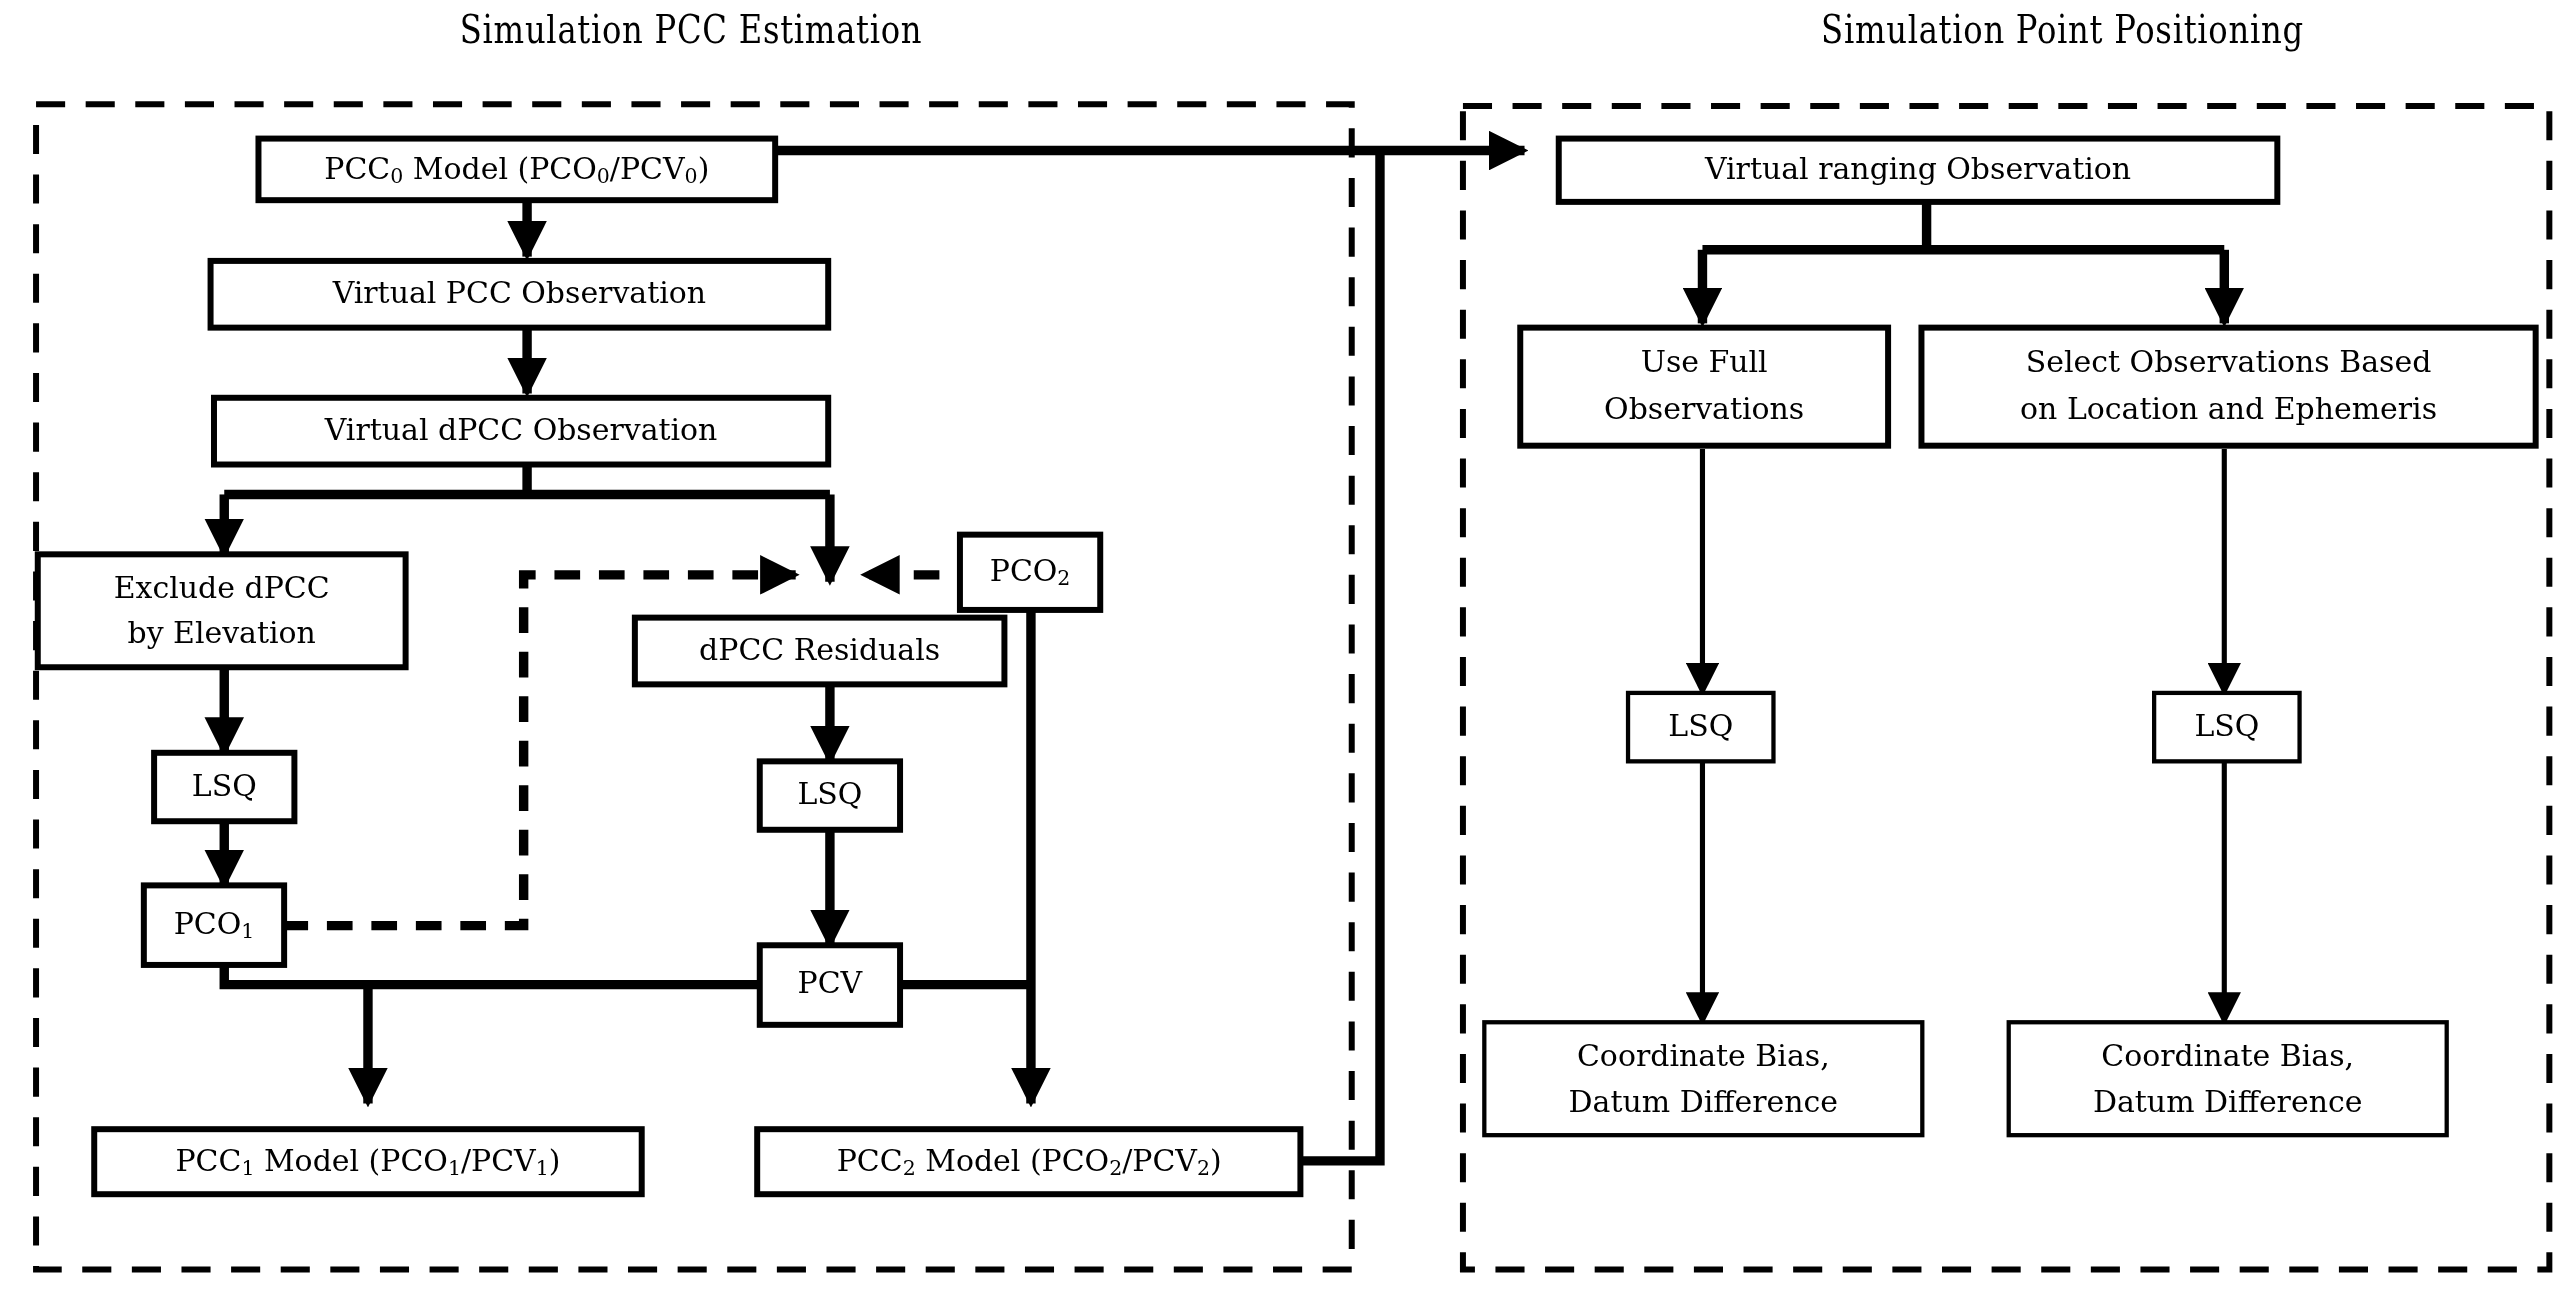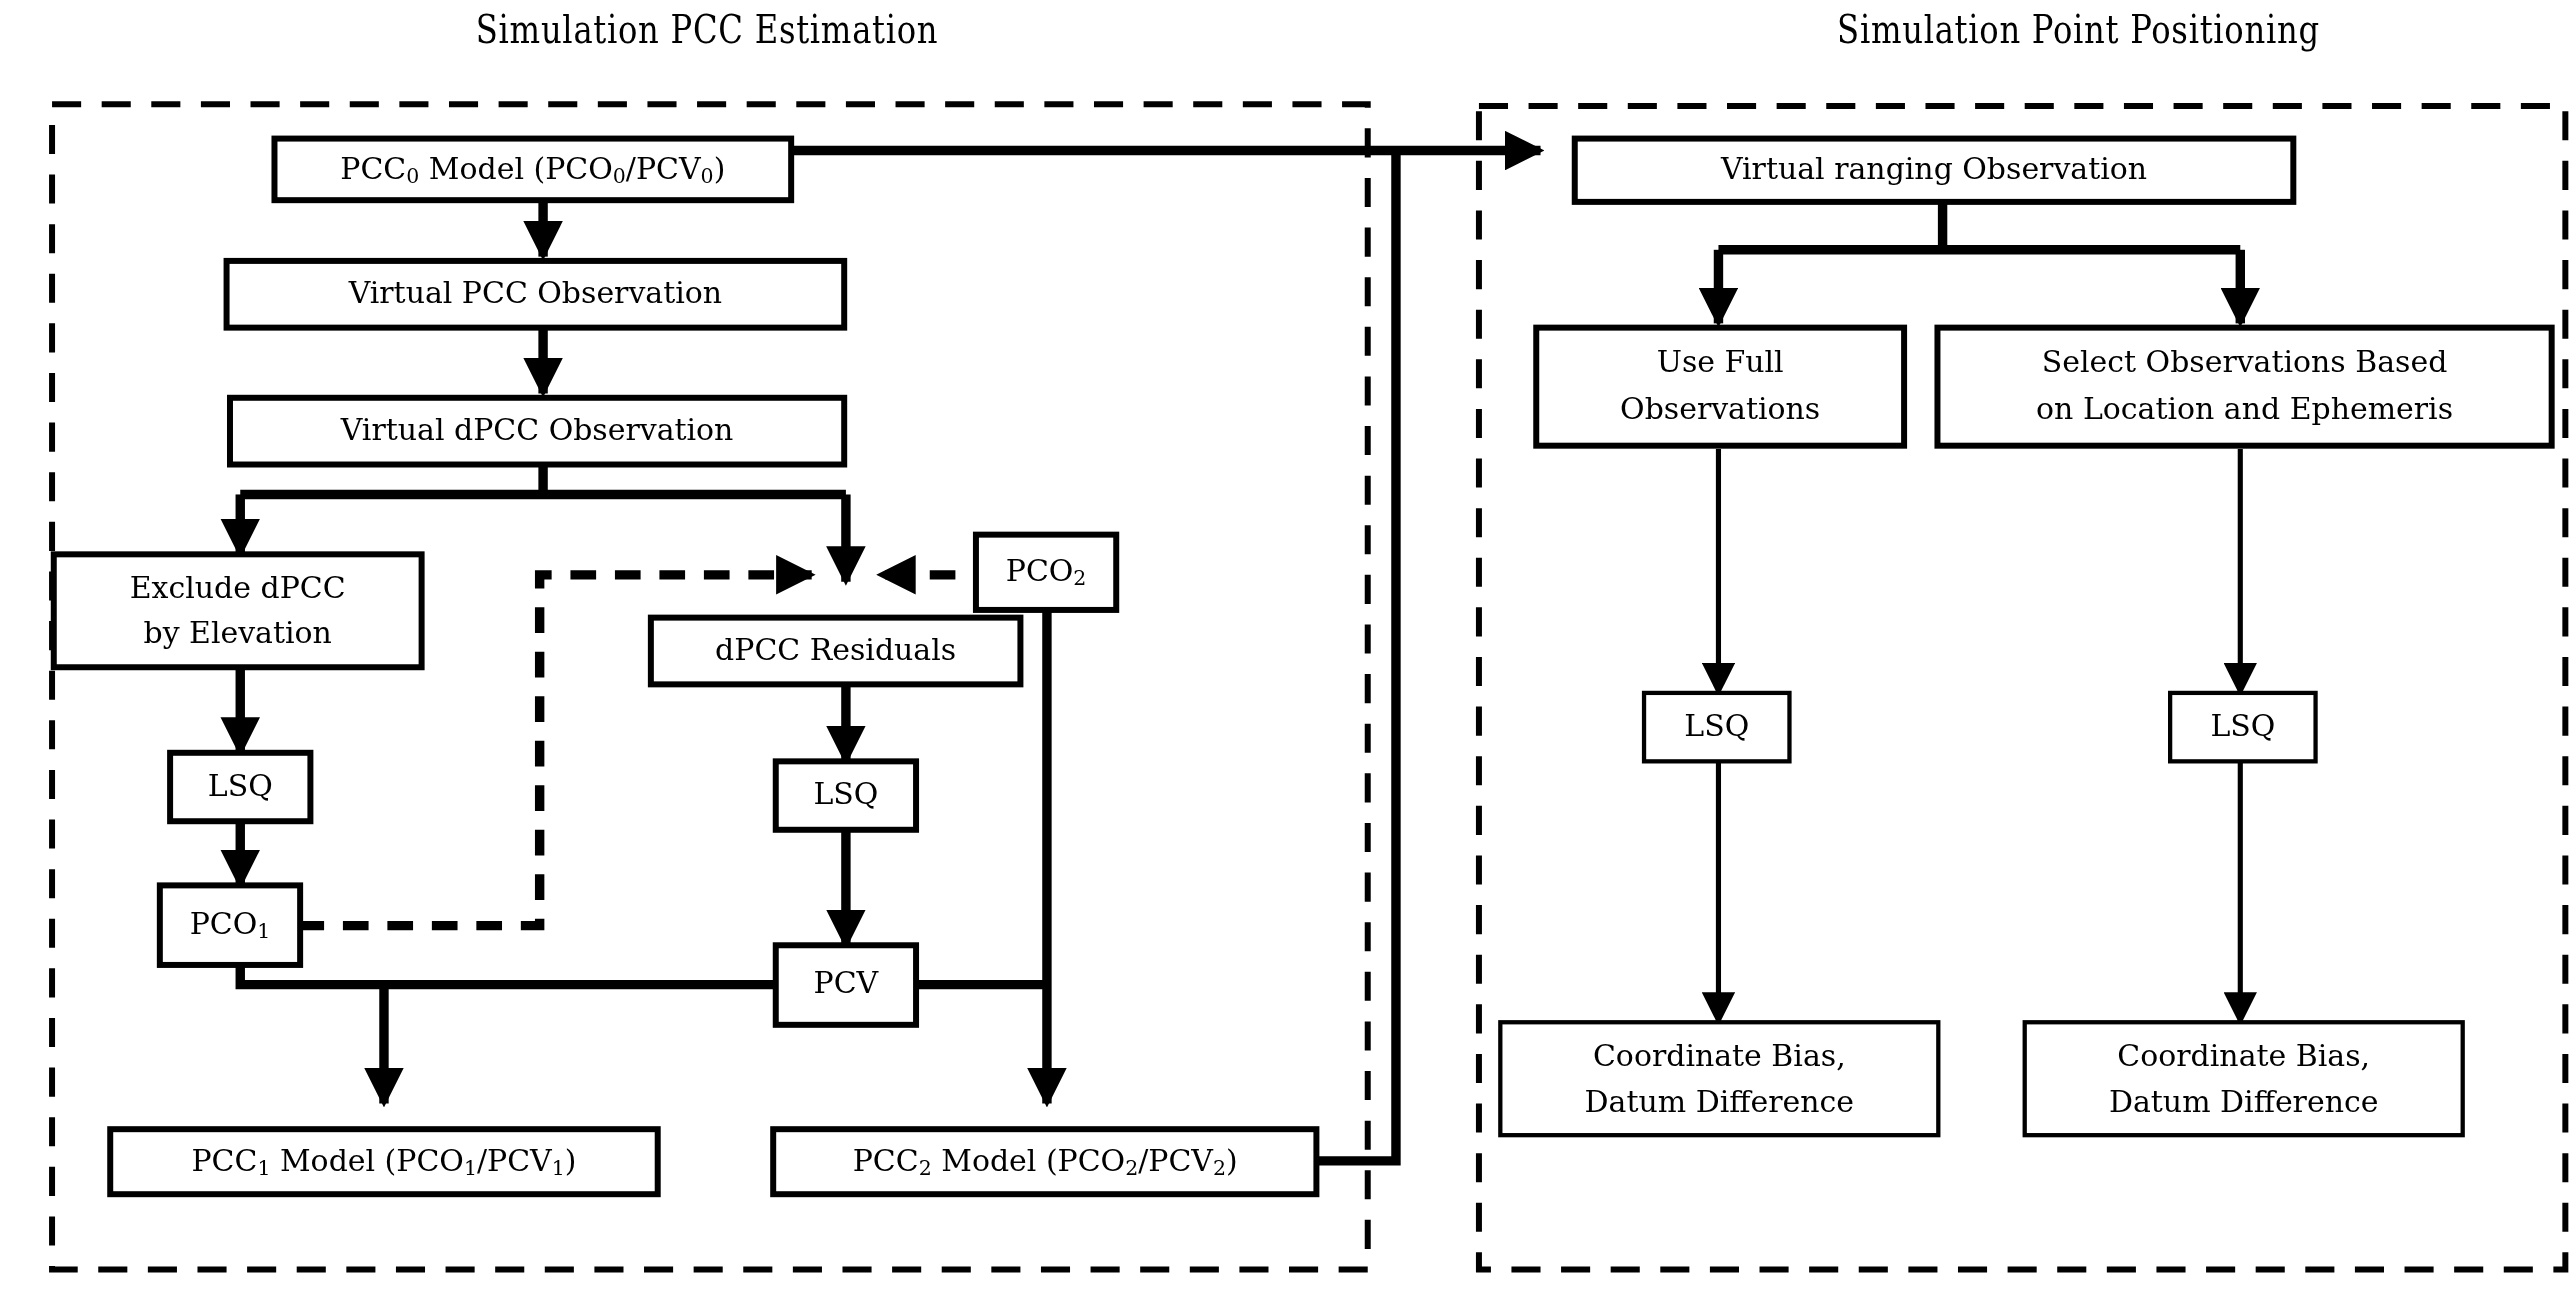--- a/index.html
+++ b/index.html
@@ -12,21 +12,20 @@
     width: 2576px;
     height: 1296px;
     font-family: "DejaVu Serif", "Liberation Serif", serif;
     overflow: hidden;
   }
   #canvas {
     position: relative;
     width: 2140px;
     height: 1296px;
     background: #ffffff;
-    margin-left: 16px;
   }
   svg.flow {
     position: absolute;
     top: 0;
     left: 0;
     width: 2576px;
     height: 1296px;
   }
   .panel-title {
     font-family: "DejaVu Serif", "Liberation Serif", serif;

